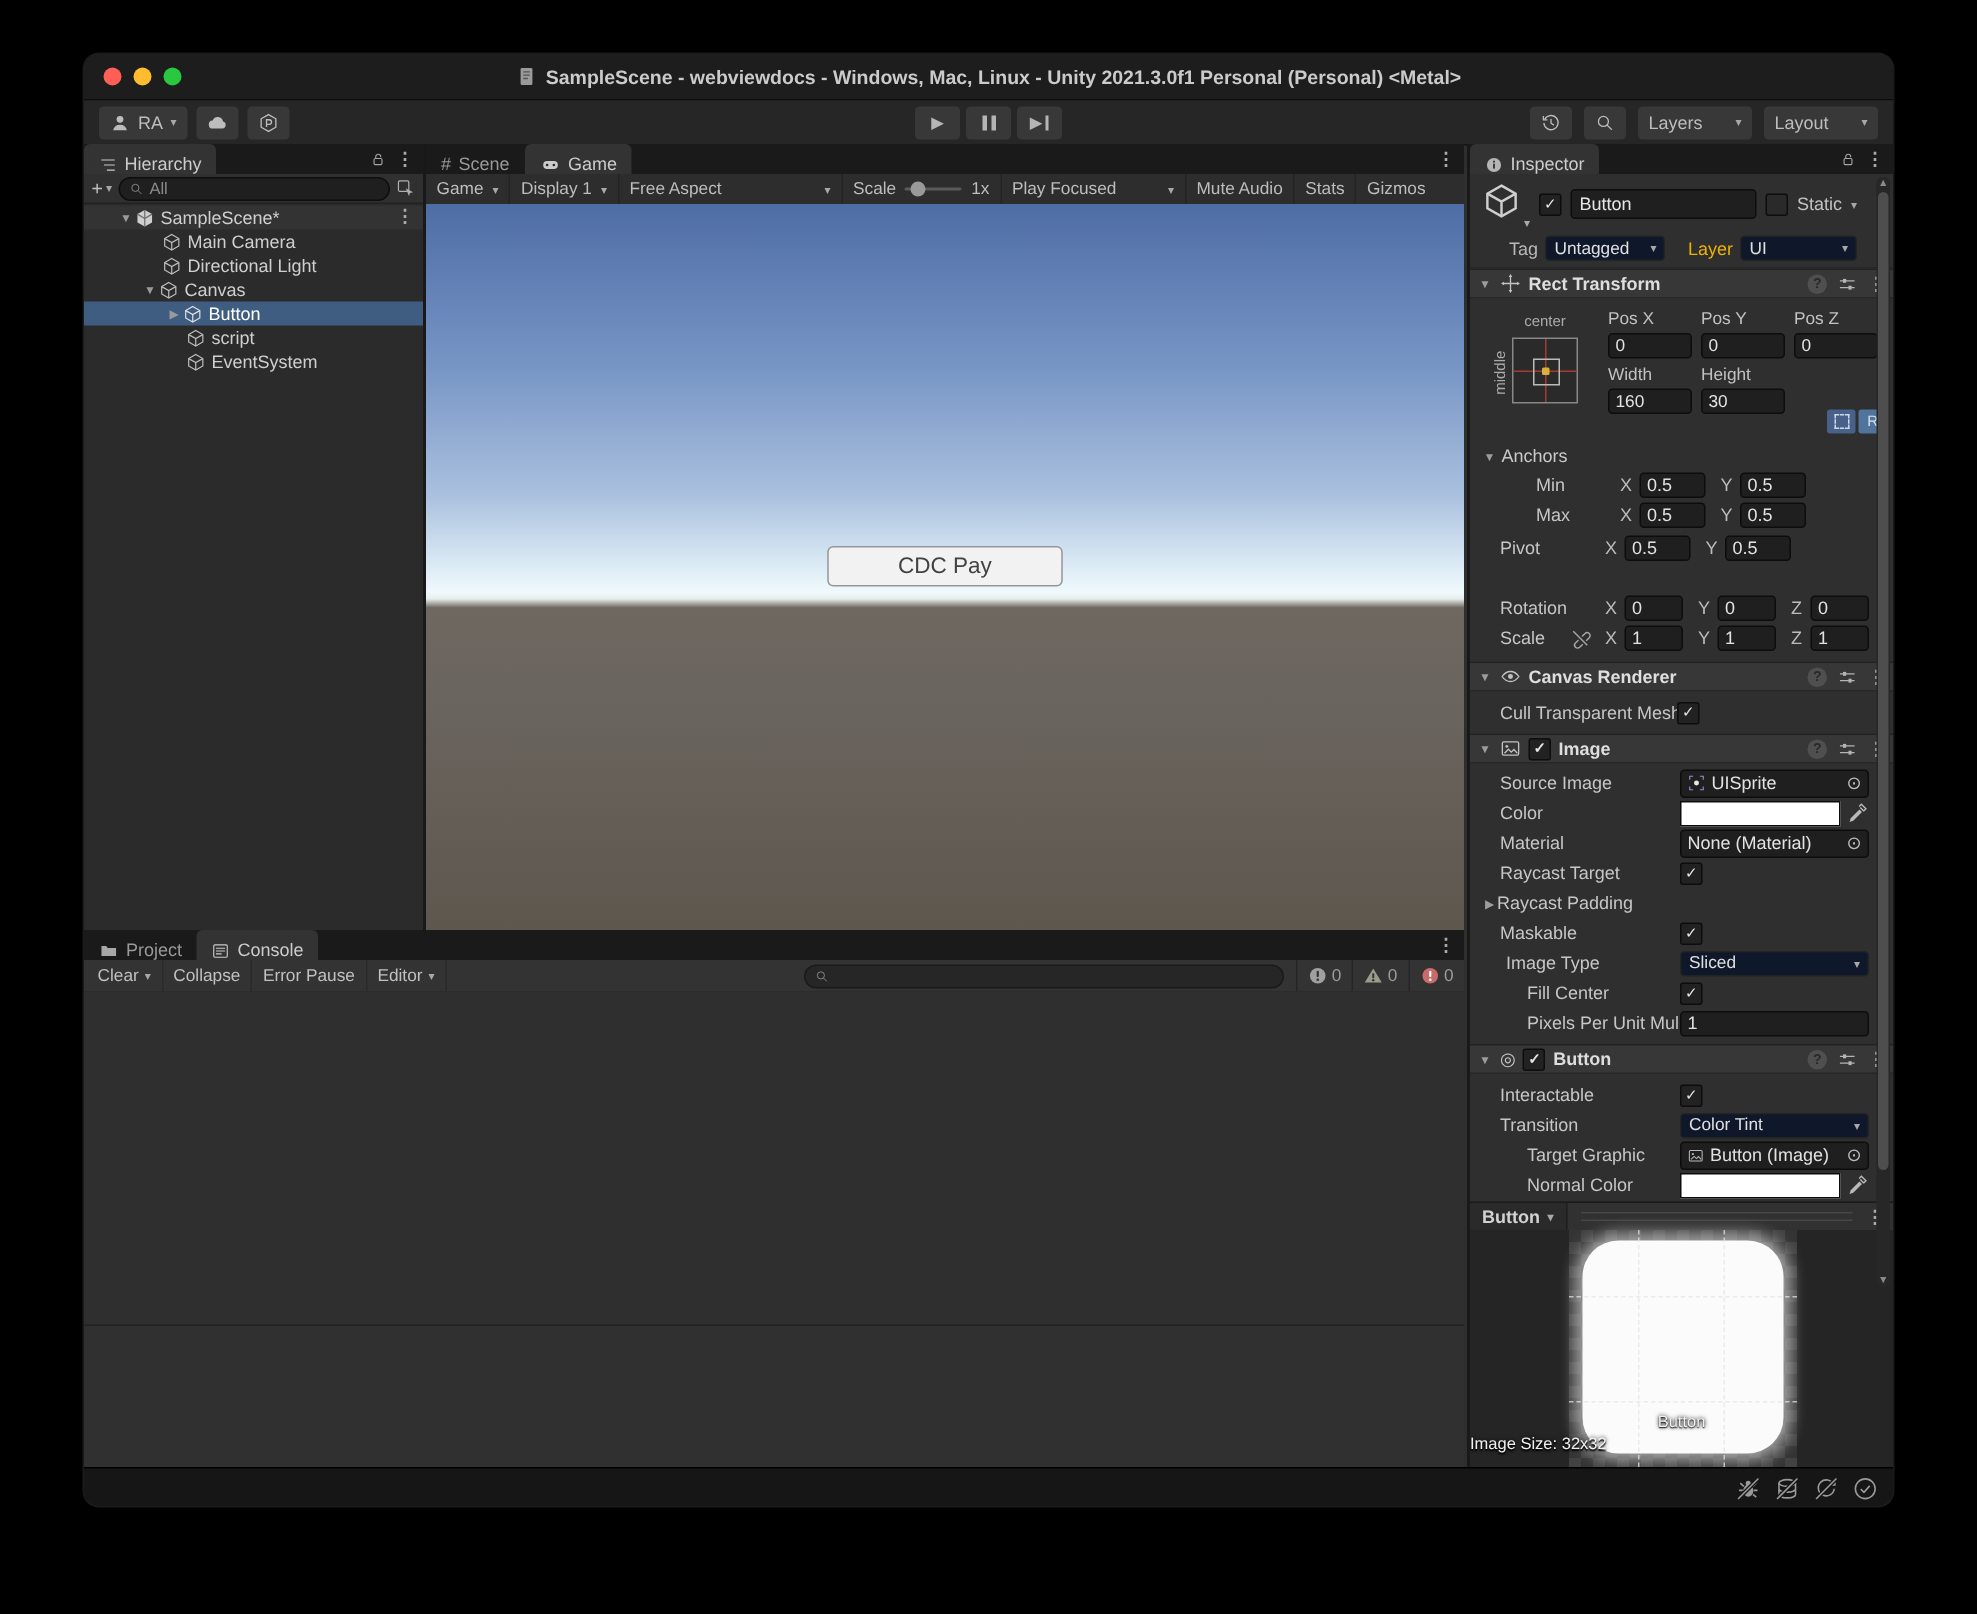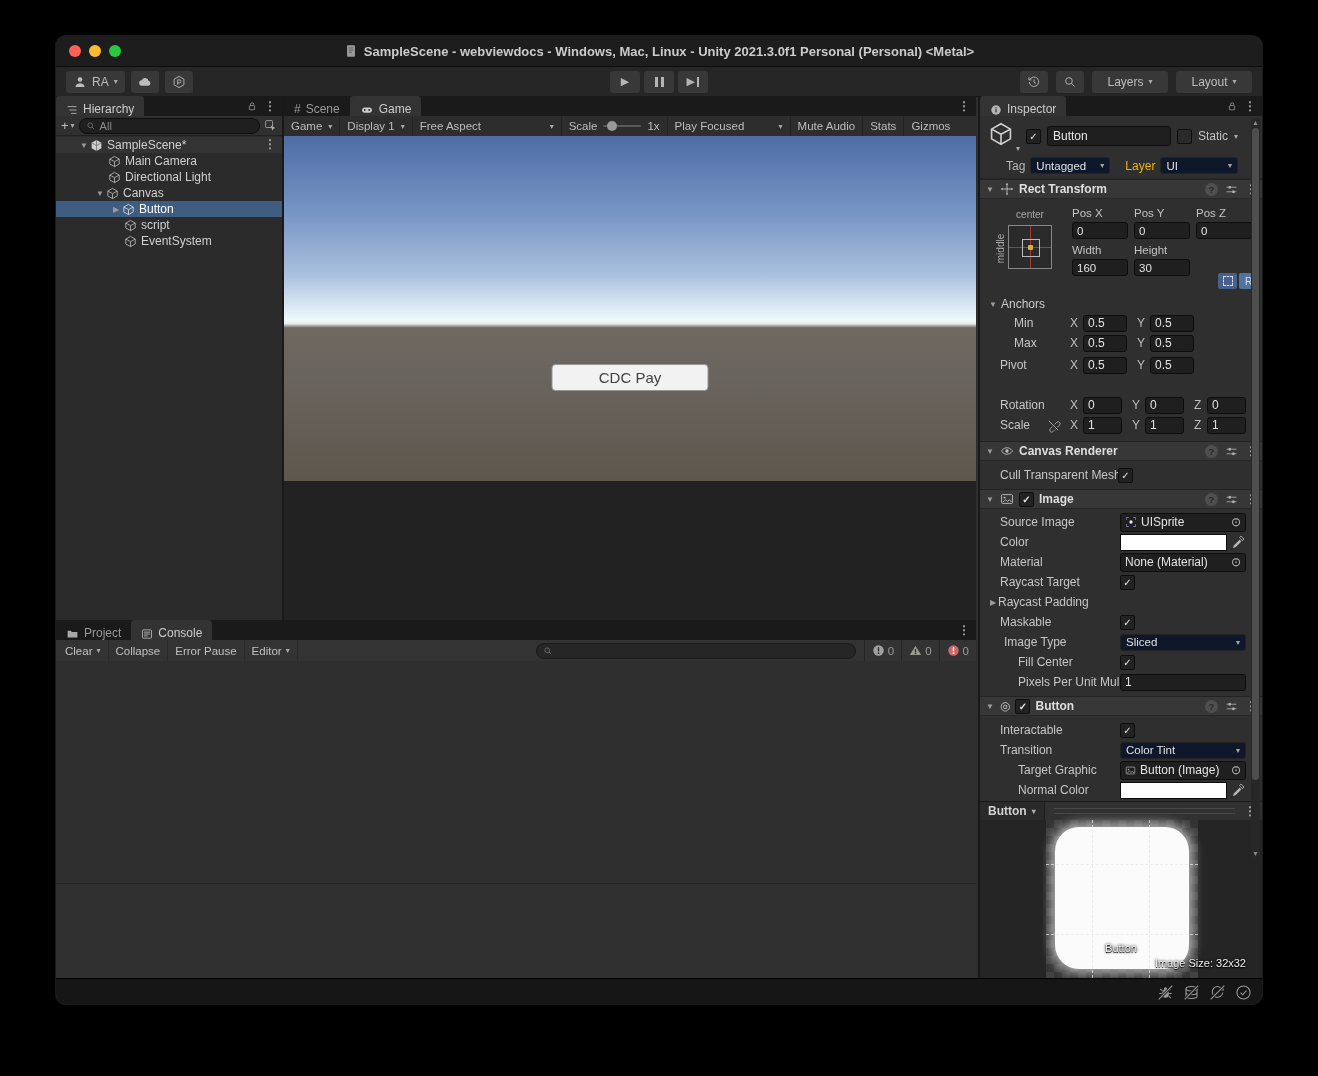--- a/index.html
+++ b/index.html
@@ -21,21 +21,21 @@
            display:flex;align-items:center;padding:0 10px;position:relative;gap:6px}
   .tbtn{background:#383838;border-radius:3px;height:22px;display:flex;align-items:center;
         padding:0 7px;gap:5px;color:#bdbdbd}
   .dar{font-size:8px;color:#a8a8a8}
   .playgrp{position:absolute;left:50%;transform:translateX(-50%);display:flex;gap:4px}
   .pbtn{width:30px;height:22px;background:#383838;border-radius:3px;display:flex;
         align-items:center;justify-content:center;color:#b5b5b5;font-size:11px}
   .pause{display:flex;gap:3px}.pause i{width:3px;height:10px;background:#b5b5b5}
   .stepbar{width:2.5px;height:10px;background:#b5b5b5;margin-left:2px}
   .tright{margin-left:auto;display:flex;gap:8px;align-items:center}
-  .tbtn.dd2{width:62px;justify-content:center}
+  .tbtn.dd2{width:62px;justify-content:space-between}
   
   .tabbar{height:20px;background:#1a1a1a;display:flex;align-items:stretch;position:relative}
   .tab{display:flex;align-items:flex-end;gap:5px;padding:0 10px;color:#999;font-size:12px}
   .tab.active{background:#333;color:#ccc;border-radius:4px 4px 0 0}
   .tabbar .bar-r{margin-left:auto;display:flex;align-items:center;gap:6px;padding-right:6px}
   .kebab{color:#aaa;font-size:12px;font-weight:bold;line-height:1}
   
   .hierarchy-panel{position:absolute;left:0;top:60px;width:228px;height:524px;
                    background:#2b2b2b;border-right:2px solid #191919;box-sizing:border-box}
   .hsearch{height:19px;background:#303030;border-bottom:1px solid #212121;display:flex;
@@ -51,21 +51,21 @@
   .trow.sel{background:#3e5d80;color:#fff}
   .trow .rk{position:absolute;right:6px;top:1px}
   
   .center-panel{position:absolute;left:228px;top:60px;width:692px;height:524px;background:#222}
   .gtb{height:20px;background:#2d2d2d;border-bottom:1px solid #1d1d1d;display:flex;
        align-items:center;font-size:11.5px;color:#bdbdbd;overflow:hidden;white-space:nowrap}
   .gtb .it{padding:0 7px;display:flex;align-items:center;gap:6px;height:100%;
            border-right:1px solid #242424;flex:0 0 auto}
   .slider{width:38px;height:2px;background:#5a5a5a;border-radius:1px;position:relative}
   .knob{position:absolute;left:4px;top:-4px;width:10px;height:10px;border-radius:50%;background:#999}
-  .viewport{position:absolute;left:0;top:40px;width:692px;height:345px;
+  .viewport{position:absolute;left:0;top:40px;width:692px;height:484px;
     background:linear-gradient(180deg,#4e6da5 0%,#7694c4 22%,#a9c0de 40%,#dcebf5 50%,
     #f0fafd 53.5%,#e7edec 54.4%,#6e6861 55.6%,#6a645e 70%,#5d574e 100%)}
   .cdc-btn{position:absolute;left:50%;top:228px;transform:translateX(-50%);width:157px;height:27px;
            background:#f2f2f2;border:1px solid #969696;border-radius:4px;box-sizing:border-box;
            display:flex;align-items:center;justify-content:center;color:#424242;font-size:15px}
   
   .bottom-panel{position:absolute;left:0;top:584px;width:920px;height:358px;background:#2e2e2e}
   .ctb{height:21px;background:#333;border-bottom:1px solid #232323;display:flex;
        align-items:center;padding-left:2px;font-size:11.5px;color:#c0c0c0}
   .cbtn{padding:0 7px;height:100%;display:flex;align-items:center;gap:4px;border-right:1px solid #2a2a2a}
@@ -132,41 +132,41 @@
   .whl{margin-top:5px;margin-bottom:3px}
   .bluebtns{position:absolute;right:-2px;bottom:2px;display:flex;gap:2px}
   .bb{width:19px;height:16px;border-radius:2px;display:flex;align-items:center;justify-content:center;
       font-size:10px;color:#d6e0ec}
   .bb.b1{background:#47618a}.bb.b2{background:#51749c}
   .bb .dash{width:8px;height:8px;border:1px dashed #cfd9e6}
   .arow{display:flex;align-items:center;height:20px;padding-right:16px}
   .arow .albl{color:#c6c6c6}
   .axl{width:10px;color:#bdbdbd;flex:0 0 10px;margin-right:3px}
   .arow .nf{width:44px;margin-right:10px}
-  .ind34{padding-left:34px}.ind34 .albl{flex:0 0 56px}
+  .ind34{padding-left:44px}.ind34 .albl{flex:0 0 56px}
   .ind20{padding-left:20px}.ind20 .albl{flex:0 0 70px}
   .ind20.scl .albl{flex:0 0 46px}
   .linkic{width:15px;height:15px;color:#a8a8a8;margin-right:9px}
   .anchors-hdr{display:flex;align-items:center;height:18px;padding-left:8px;gap:3px;color:#c9c9c9;margin-top:4px}
   
   .preview{position:absolute;left:0;bottom:0;width:100%;height:176px;background:#262626;border-top:1px solid #1a1a1a}
   .phdr{height:18px;background:#313131;border-bottom:1px solid #1f1f1f;display:flex;align-items:center}
   .pdd{height:100%;display:flex;align-items:center;gap:5px;padding:0 8px;background:#2a2a2a;
        border-right:1px solid #1f1f1f;color:#d2d2d2;font-weight:bold}
   .handle{flex:1;margin:0 9px;height:4px;border-top:1px solid #474747;border-bottom:1px solid #474747}
   .pbody{position:absolute;left:0;top:18px;right:0;bottom:0;background:#252525}
   .checker{position:absolute;left:66px;top:0;bottom:0;width:152px;
            background:repeating-conic-gradient(#424242 0% 25%,#343434 0% 50%) 0 0/16px 16px}
   .sprite{position:absolute;left:9px;right:9px;top:7px;bottom:9px;background:#fbfbfb;border-radius:24px;
           box-shadow:0 0 10px 5px rgba(250,250,250,.55)}
   .gv{position:absolute;top:0;bottom:0;border-left:1px dashed rgba(230,230,230,.75)}
   .gh{position:absolute;left:0;right:0;border-top:1px dashed rgba(230,230,230,.75)}
   .pname{position:absolute;left:0;right:0;bottom:24px;text-align:center;color:#f0f0f0;font-size:11px;
          text-shadow:0 1px 1px #000,0 0 3px #000}
-  .psize{position:absolute;left:0;right:16px;bottom:9px;text-align:right;color:#f0f0f0;font-size:11px;
+  .psize{position:absolute;left:0;right:16px;bottom:9px;text-align:left;color:#f0f0f0;font-size:11px;
          text-shadow:0 1px 1px #000,0 0 3px #000}
   
   .sbar{position:absolute;right:2px;top:22px;width:9px;height:740px;background:#272727;border-radius:4px}
   .sthumb{position:absolute;left:1px;right:1px;top:10px;height:652px;background:#4e4e4e;border-radius:4px}
   .sarrow{position:absolute;left:0;width:100%;text-align:center;font-size:7px;color:#8a8a8a}
 </style>
 </head>
 <body>
 
 <div class="window">

